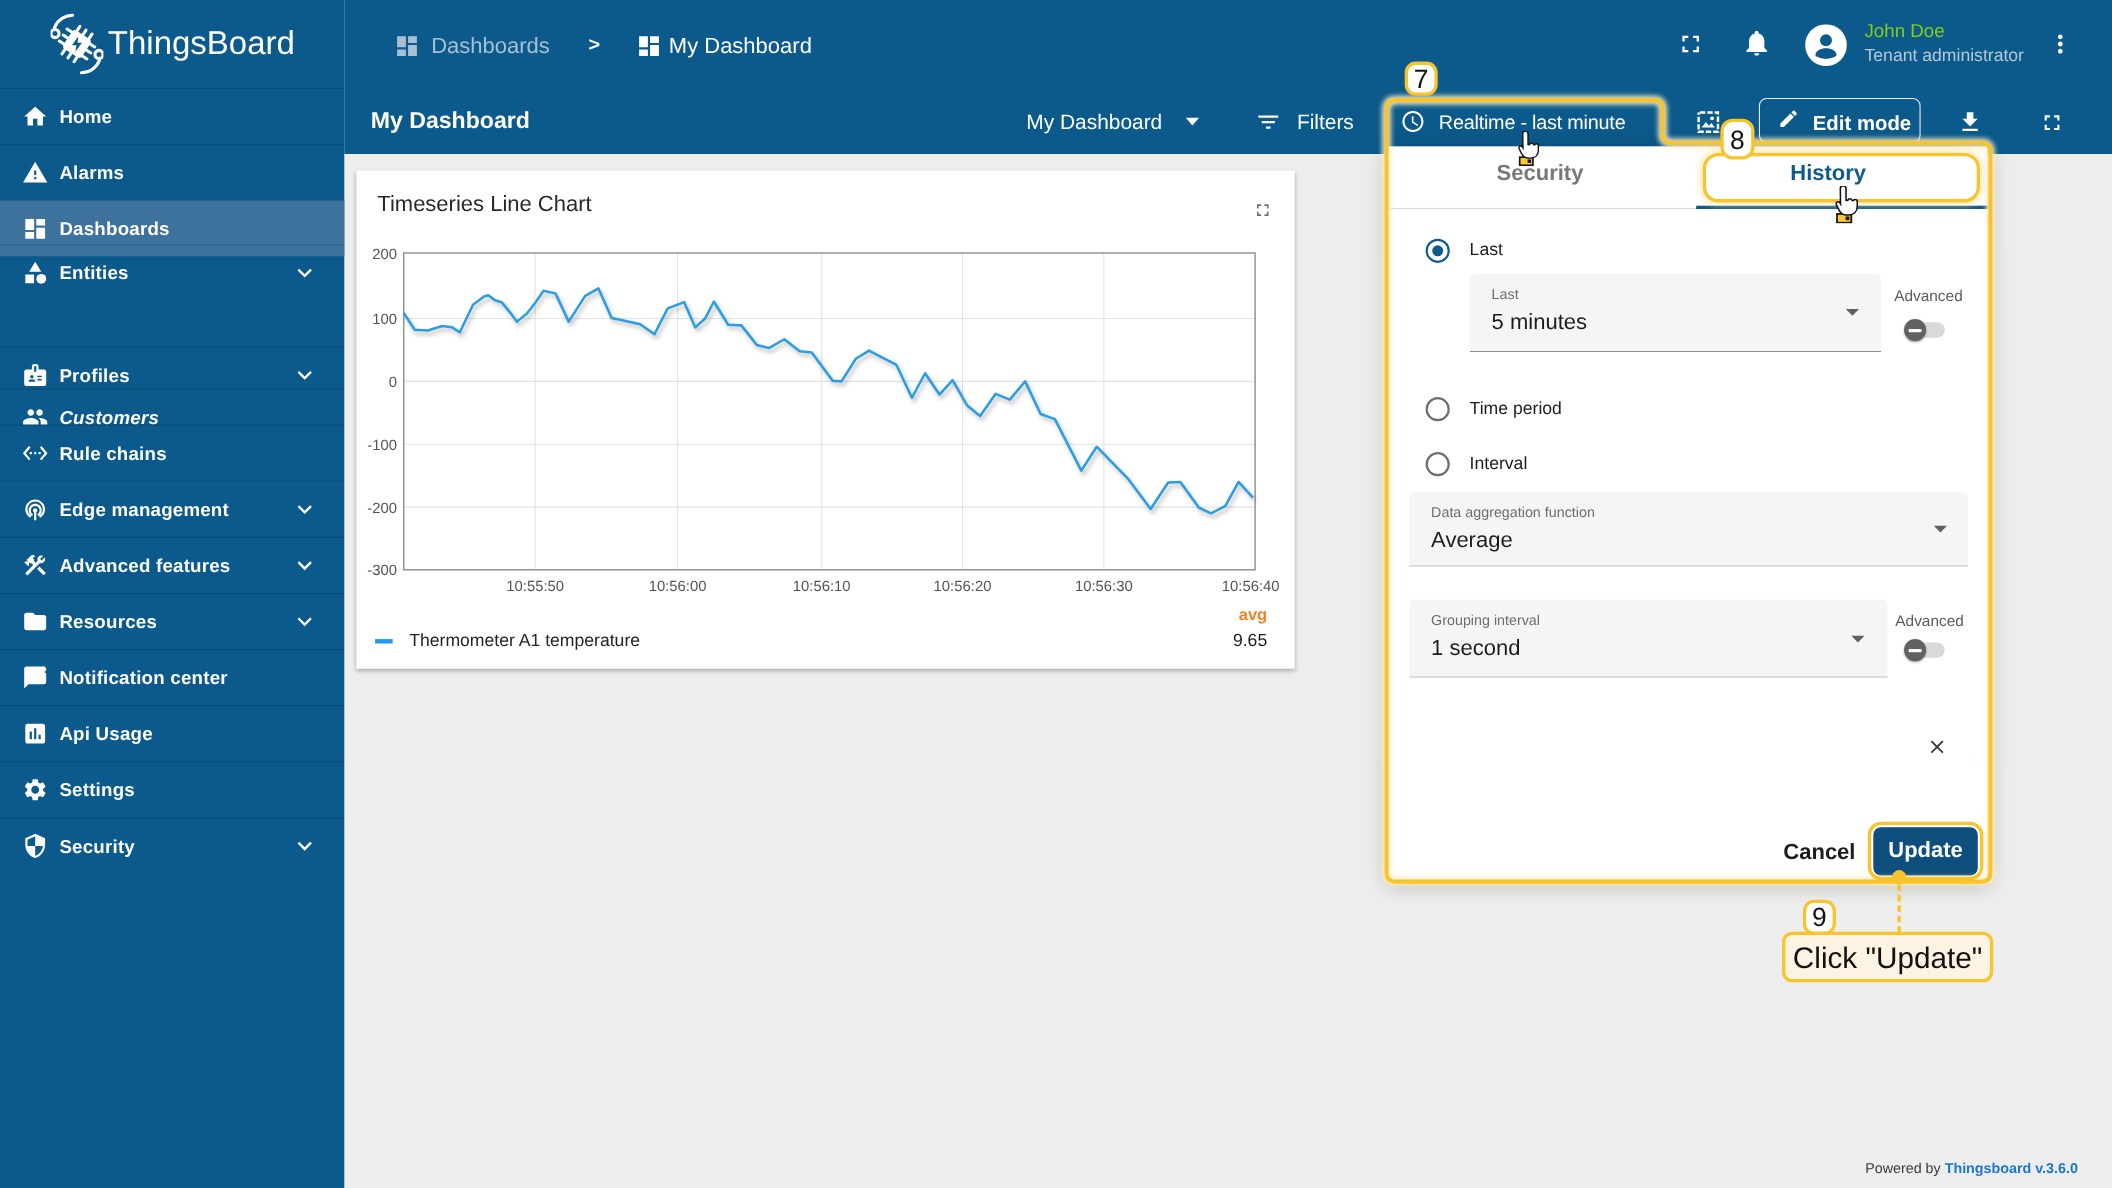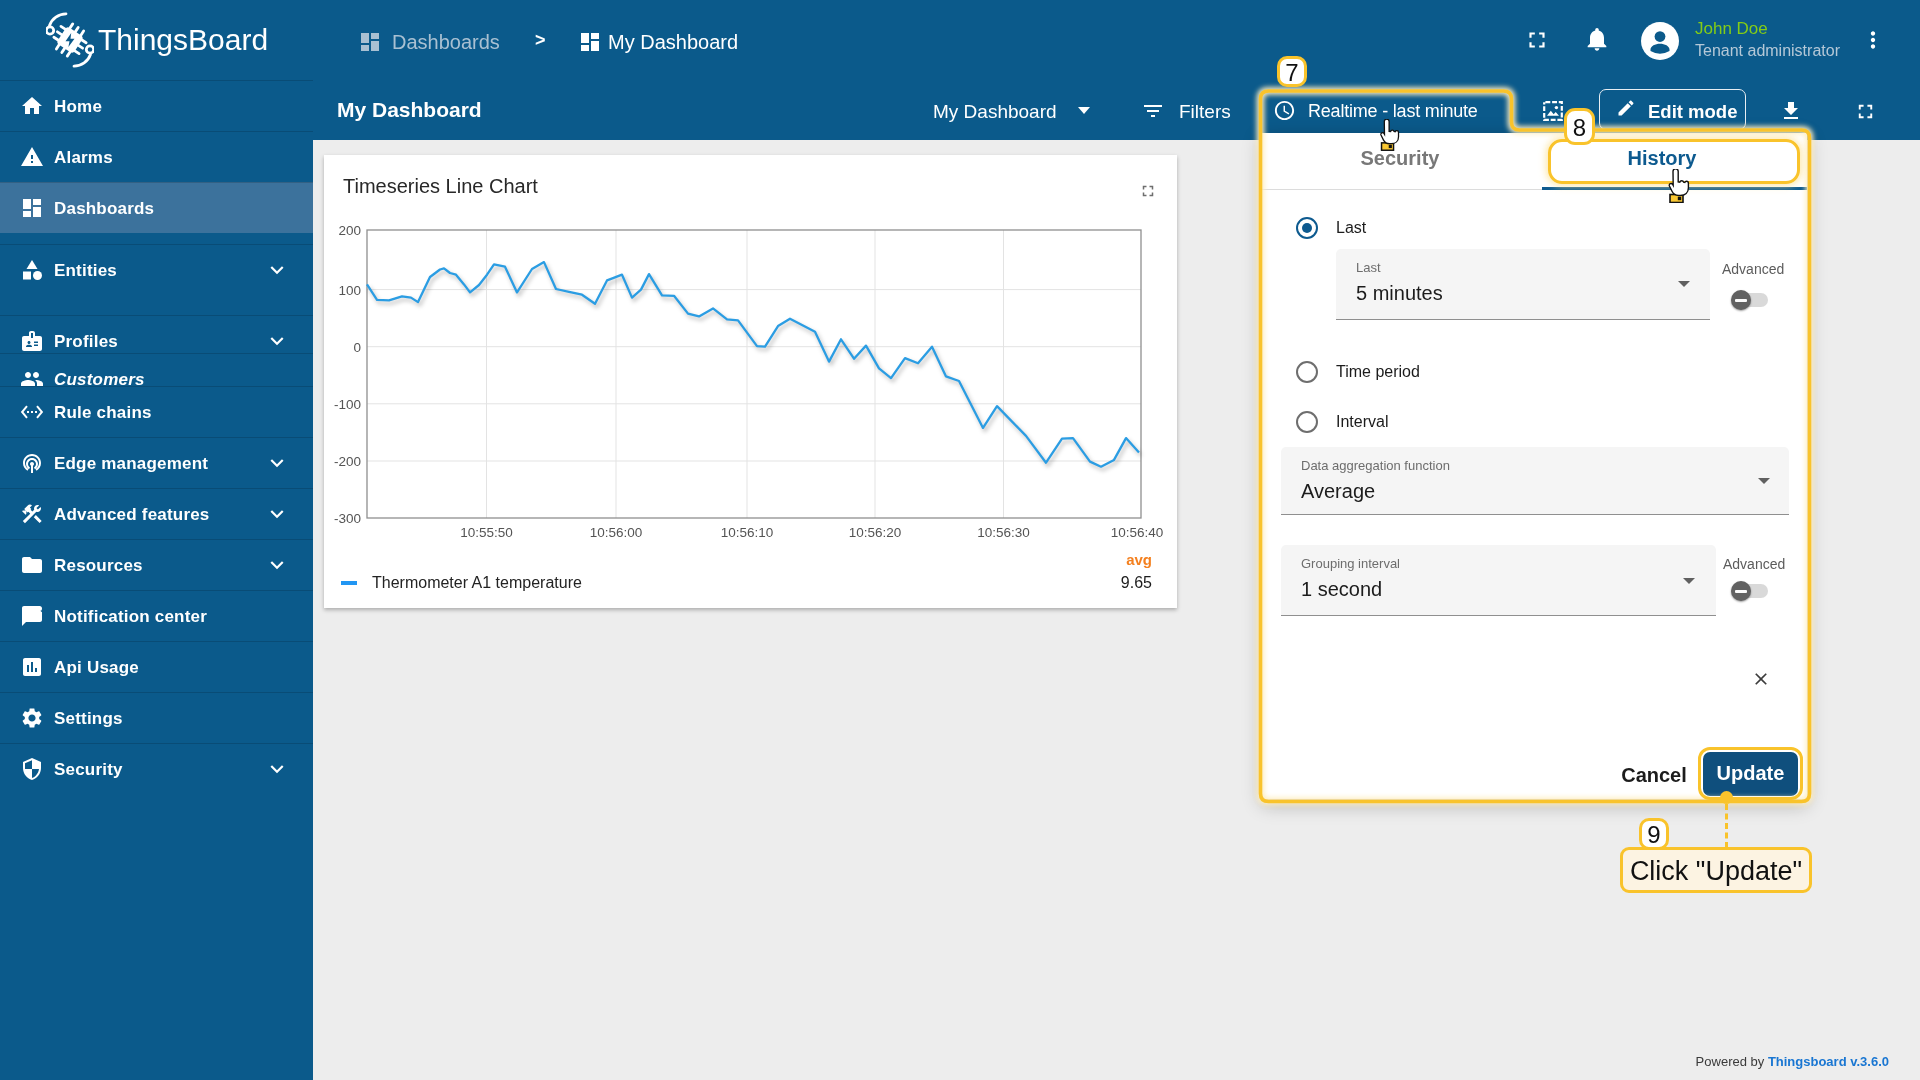--- a/index.html
+++ b/index.html
@@ -148,21 +148,21 @@
             <path fill="#fff" d="M1 21h22L12 2 1 21zm12-3h-2v-2h2v2zm0-4h-2v-4h2v4z"></path>
           </svg>
           <div class="tx">Alarms</div>
         </div>
     <div class="mi sel" style="top:182px;">
           <svg class="ic" viewBox="0 0 24 24">
             <path fill="#fff" d="M3 13h8V3H3v10zm0 8h8v-6H3v6zm10 0h8V11h-8v10zm0-18v6h8V3h-8z"></path>
           </svg>
           <div class="tx">Dashboards</div>
         </div>
-    <div class="mi" style="top:244px;">
+    <div class="mi" style="top:222px;">
           <svg class="ic" viewBox="0 0 24 24">
             <path fill="#fff" d="M12 2l-5.5 9h11z"></path>
             <circle fill="#fff" cx="17.5" cy="17.5" r="4.5"></circle>
             <path fill="#fff" d="M3 13.5h8v8H3z"></path>
           </svg>
           <div class="tx">Entities</div>
           <svg class="ch" viewBox="0 0 24 24">
             <path fill="#fff" d="M7.41 8.59 12 13.17l4.59-4.58L18 10l-6 6-6-6 1.41-1.41z"></path>
           </svg>
         </div>

